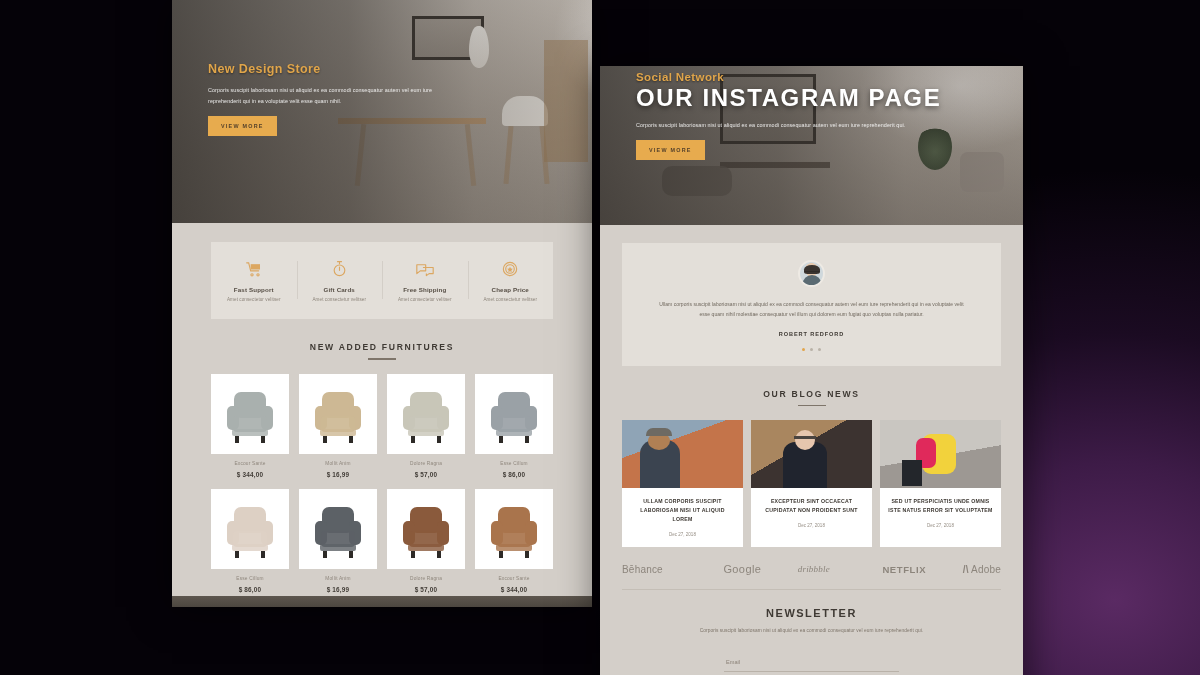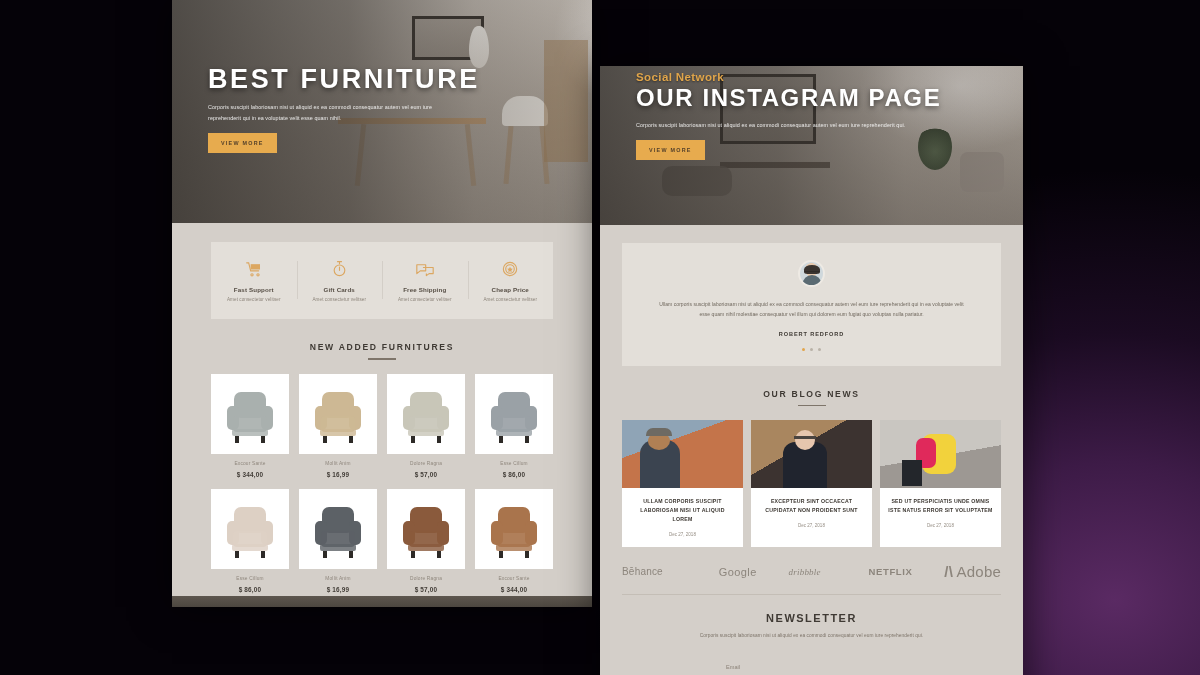--- a/index.html
+++ b/index.html
@@ -149,21 +149,21 @@
   .blog-date { font-size: 4.5px; color: #958d83; margin-top: 8px; }
 
   .brands {
     margin: 16px 22px 0 22px; display: flex; align-items: center; justify-content: space-between;
     padding-bottom: 14px; border-bottom: 1px solid #c4beb6;
   }
   .brand { color: #8c857c; font-size: 10px; letter-spacing: .2px; }
   .brand.b-google { font-size: 11px; letter-spacing: .4px; margin-left: 24px; }
   .brand.b-dribbble { font-family: "Liberation Serif", serif; font-style: italic; font-size: 9px; }
   .brand.b-netflix { font-weight: bold; font-size: 9.5px; letter-spacing: .6px; margin-left: 16px; }
-  .brand.b-adobe { font-size: 15px; }
+  .brand.b-adobe { font-size: 10px; }
   .brand.b-adobe .mark { font-weight: bold; }
 
   .news { text-align: center; padding: 17px 48px 0 48px; }
   .news-title { font-size: 11px; font-weight: bold; color: #3f3a34; letter-spacing: 1.5px; }
   .news-sub { font-size: 4.8px; color: #7d7469; margin-top: 9px; letter-spacing: .06px; }
   .news-form { margin: 17px auto 0 auto; width: 175px; }
   .news-input {
     width: 100%; background: transparent; border: none; border-bottom: 1px solid #b9b2a9;
     font-size: 5.6px; color: #6c645a; padding: 0 0 6px 2px; outline: none;
     font-family: "Liberation Sans", sans-serif;
@@ -192,21 +192,21 @@
         <div class="f-shape" style="left:166px;top:118px;width:148px;height:6px;background:rgba(176,139,96,.85);"></div>
         <div class="f-shape" style="left:186px;top:124px;width:5px;height:62px;transform:rotate(6deg);"></div>
         <div class="f-shape" style="left:296px;top:124px;width:5px;height:62px;transform:rotate(-6deg);"></div>
         <div class="f-shape" style="left:330px;top:96px;width:46px;height:30px;border-radius:18px 18px 4px 4px;background:rgba(225,222,216,.9);"></div>
         <div class="f-shape" style="left:334px;top:126px;width:5px;height:58px;transform:rotate(5deg);"></div>
         <div class="f-shape" style="left:370px;top:126px;width:5px;height:58px;transform:rotate(-5deg);"></div>
         <div class="f-shape" style="left:372px;top:40px;width:44px;height:122px;background:rgba(150,118,82,.55);"></div>
       </div>
       <div class="hero-shade"></div>
       <div class="hero-body">
-        <div class="hero-title">BEST FURNITURE</div>
+        <div class="kicker">New Design Store</div>
         <div class="hero-text">Corporis suscipit laboriosam nisi ut aliquid ex ea commodi consequatur autem vel eum iure reprehenderit qui in ea voluptate velit esse quam nihil.</div>
         <button class="btn-view">VIEW MORE</button>
       </div>
     </div>
 
     <div class="pa-body">
 
       <div class="features">
         <div class="feature">
           <div class="feat-ico">

